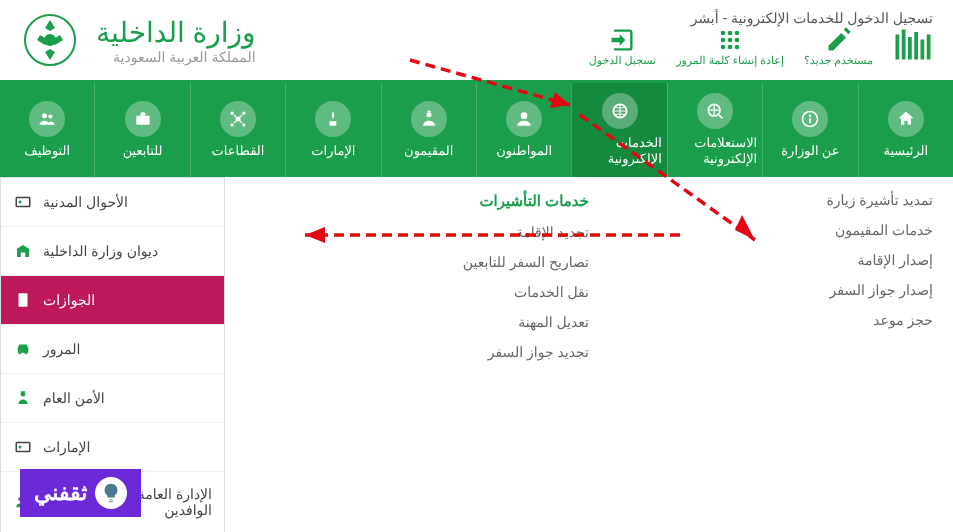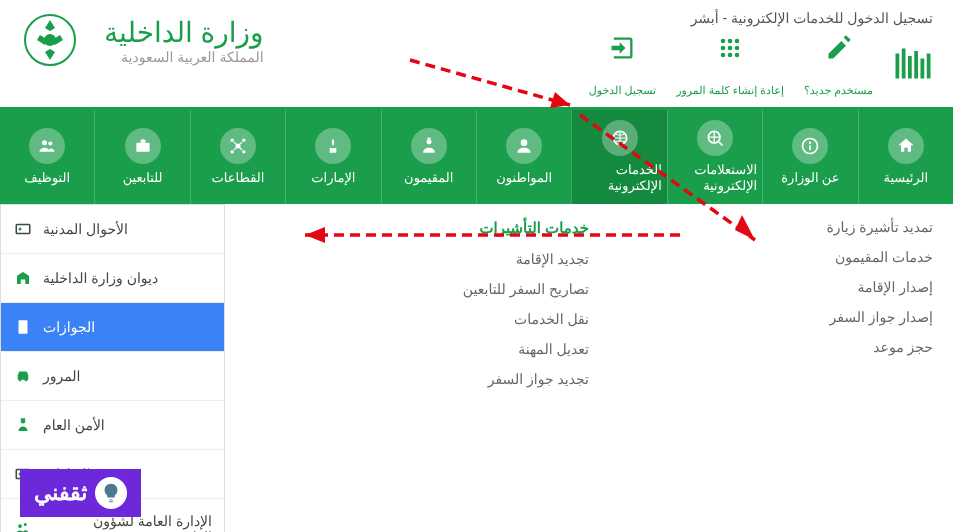--- a/index.html
+++ b/index.html
@@ -1,39 +1,39 @@
 <!DOCTYPE html>
 <html dir="rtl" lang="ar"><head>
 <meta charset="utf-8">
 <style>
 * { margin: 0; padding: 0; box-sizing: border-box; }
 body { font-family: Tahoma, Arial, sans-serif; background: #fff; width: 953px; height: 532px; position: relative; overflow: hidden; }
 
 .header { display: flex; justify-content: space-between; align-items: flex-start; padding: 10px 20px; }
-.header-right { text-align: right; display: flex; align-items: center; gap: 24px; }
+.header-right { text-align: right; display: flex; align-items: center; gap: 16px; }
 .ministry-title { font-size: 28px; color: #1a9e4b; font-weight: normal; }
 .ministry-subtitle { font-size: 14px; color: #999; }
 .emblem { width: 60px; height: 60px; }
 .header-left { text-align: left; }
-.absher-title { font-size: 14px; color: #555; margin-bottom: 8px; text-align: right; }
+.absher-title { font-size: 14px; color: #555; text-align: right; }
 .absher-actions { display: flex; gap: 20px; align-items: center; }
-.absher-item { display: flex; flex-direction: column; align-items: center; gap: 22px; font-size: 11px; color: #1a9e4b; cursor: pointer; }
+.absher-item { display: flex; flex-direction: column; align-items: center; gap: 0; font-size: 11px; color: #1a9e4b; cursor: pointer; }
 .absher-icon { width: 28px; height: 28px; }
 
 .nav { display: flex; background: #1a9e4b; border-top: 3px solid #1a9e4b; }
 .nav-item { flex: 1; display: flex; flex-direction: column; align-items: center; justify-content: center; padding: 10px 5px; color: #fff; font-size: 13px; cursor: pointer; border-left: 1px solid rgba(255,255,255,0.2); position: relative; font-family: Liberation Serif, serif; }
 .nav-item:last-child { border-left: none; }
 .nav-item.active { background: #148a3f; }
 .nav-icon { width: 36px; height: 36px; background: rgba(255,255,255,0.3); border-radius: 50%; display: flex; align-items: center; justify-content: center; margin-bottom: 6px; }
 .nav-icon svg { fill: #fff; }
 
 .content { display: flex; }
 .sidebar { width: 225px; border: 1px solid #ddd; }
 .sidebar-item { display: flex; align-items: center; justify-content: flex-end; gap: 10px; padding: 14px 12px; font-size: 14px; color: #444; border-bottom: 1px solid #eee; cursor: pointer; }
-.sidebar-item.active { background: #3b82f6; color: #fff; }
+.sidebar-item.active { background: #be185d; color: #fff; }
 .sidebar-icon { width: 20px; height: 20px; display: flex; align-items: center; justify-content: center; }
 .sidebar-icon svg { fill: #1a9e4b; }
 .sidebar-item.active .sidebar-icon svg { fill: #fff; }
 
 .panel { flex: 1; display: flex; padding: 15px 20px; }
 .col { flex: 1; }
 .col-title { color: #1a9e4b; font-size: 15px; margin-bottom: 14px; text-align: right; font-weight: bold; }
 .col-item { color: #666; font-size: 14px; margin-bottom: 14px; text-align: right; cursor: pointer; }
 
 .logo-box { position: absolute; bottom: 15px; left: 20px; background: #6d28d9; padding: 8px 14px; display: flex; align-items: center; gap: 8px; }

